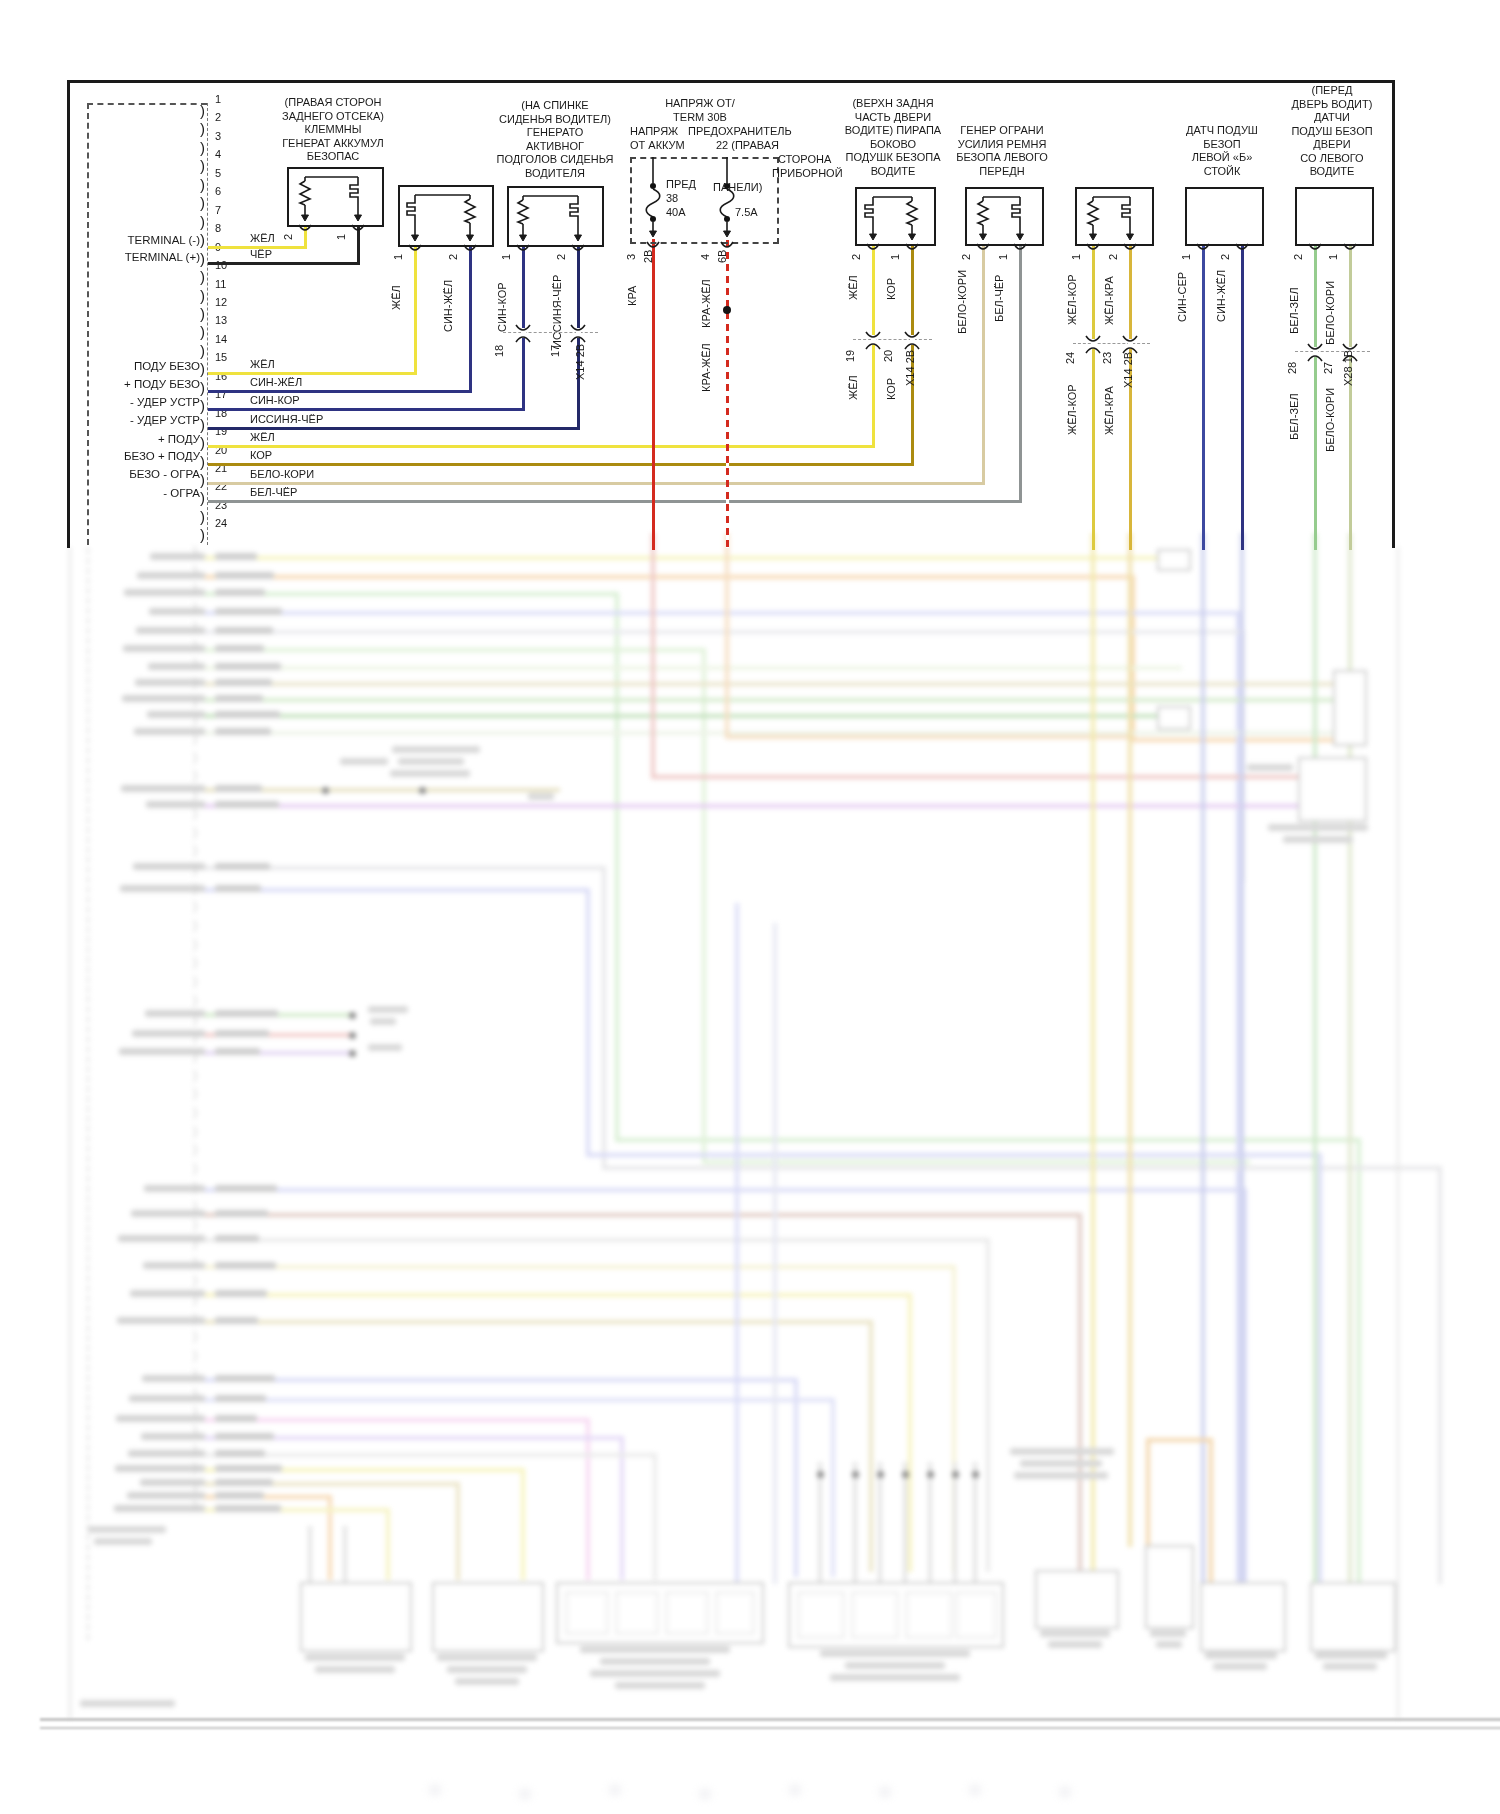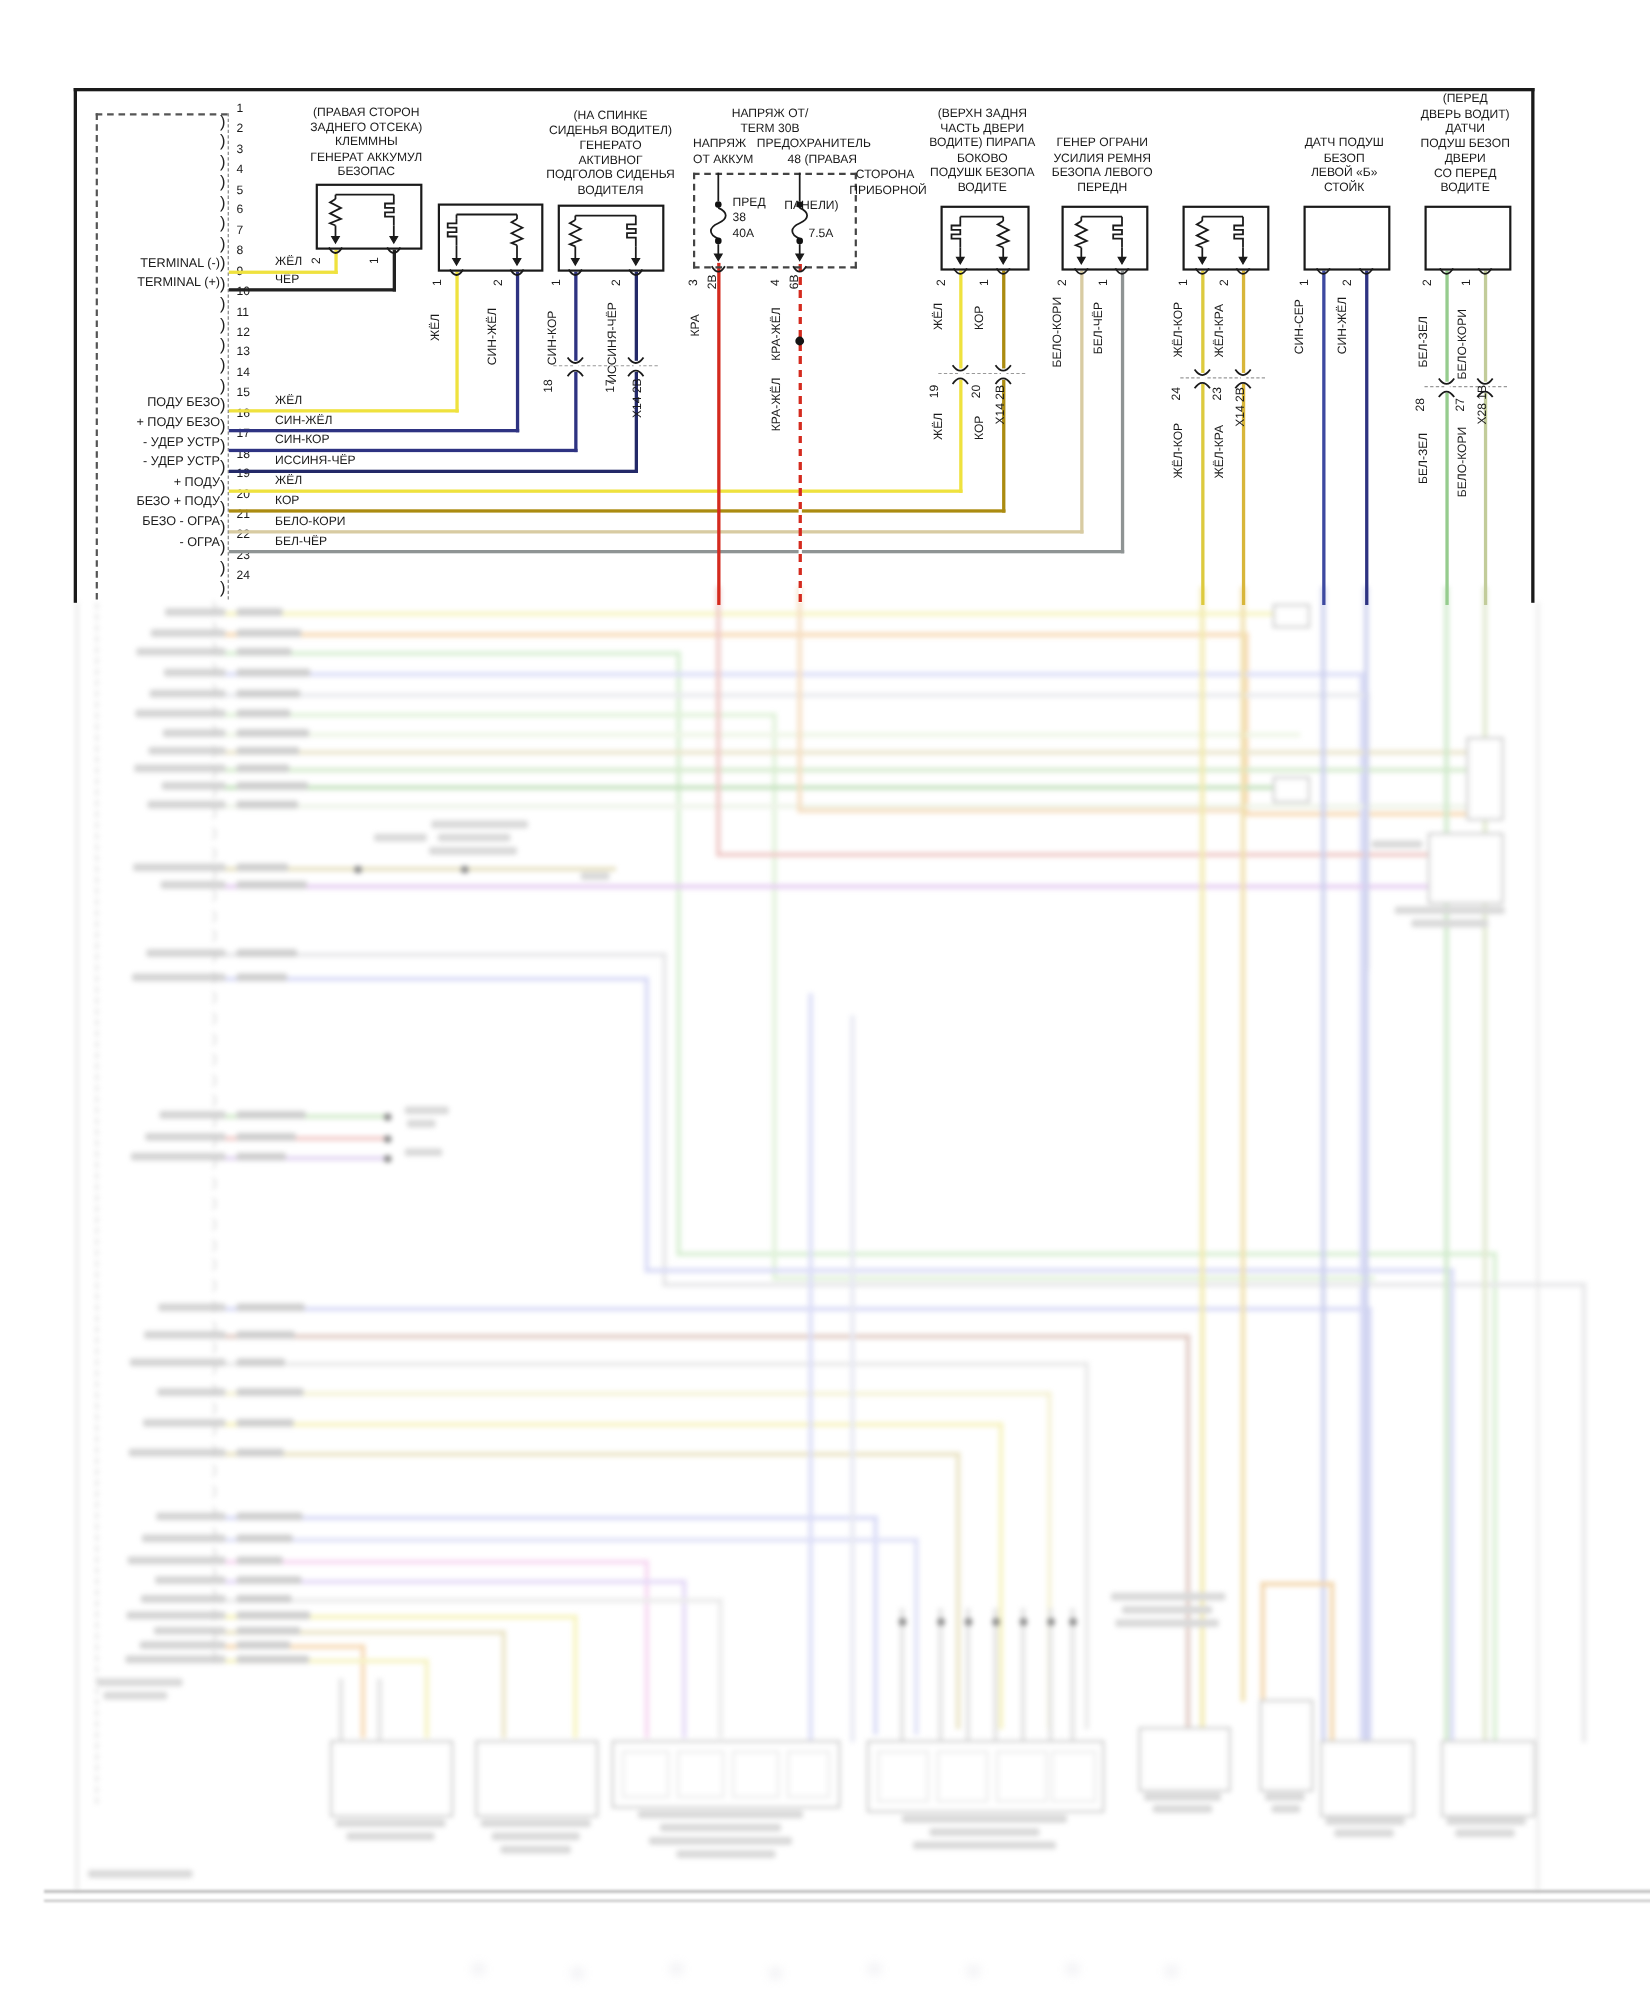--- a/index.html
+++ b/index.html
@@ -556,34 +556,34 @@
         <path d="M12,57 Q18,67 24,57" stroke="#1a1a1a" stroke-width="1.6" fill="none"></path>
         <path d="M51,57 Q57,67 63,57" stroke="#1a1a1a" stroke-width="1.6" fill="none"></path>
       </svg>
       <div class="ab cbox" style="left: 1295px; top: 187px; width: 75px; height: 55px;"></div>
       <div class="tt" style="left: 1222px; top: 84px; width: 220px;">
         <div>(ПЕРЕД</div>
         <div>ДВЕРЬ ВОДИТ)</div>
         <div>ДАТЧИ</div>
         <div>ПОДУШ БЕЗОП</div>
         <div>ДВЕРИ</div>
-        <div>СО ПЕРЕД</div>
+        <div>СО ЛЕВОГО</div>
         <div>ВОДИТЕ</div>
       </div>
       <svg width="75" height="69" style="position: absolute; left: 1295px; top: 187px; overflow: visible;">
         <path d="M14,57 Q20,67 26,57" stroke="#1a1a1a" stroke-width="1.6" fill="none"></path>
         <path d="M49,57 Q55,67 61,57" stroke="#1a1a1a" stroke-width="1.6" fill="none"></path>
       </svg>
       <div class="ab" style="left: 630px; top: 157px; width: 145px; height: 83px; border: 2px dashed rgb(68, 68, 68);"></div>
       <div class="tt" style="left: 620px; top: 97px; width: 160px;">НАПРЯЖ ОТ/</div>
       <div class="tt" style="left: 620px; top: 111px; width: 160px;">TERM 30В</div>
       <div class="hn" style="left: 630px; top: 125px;">НАПРЯЖ</div>
       <div class="hn" style="left: 630px; top: 139px;">ОТ АККУМ</div>
       <div class="hn" style="left: 688px; top: 125px;">ПРЕДОХРАНИТЕЛЬ</div>
-      <div class="hn" style="left: 716px; top: 139px;">48 (ПРАВАЯ</div>
+      <div class="hn" style="left: 716px; top: 139px;">22 (ПРАВАЯ</div>
       <div class="hn" style="left: 778px; top: 153px;">СТОРОНА</div>
       <div class="hn" style="left: 772px; top: 167px;">ПРИБОРНОЙ</div>
       <div class="hn" style="left: 713px; top: 181px;">ПАНЕЛИ)</div>
       <svg width="145" height="97" style="position: absolute; left: 630px; top: 157px; overflow: visible;">
         <path d="M23,0 V26" stroke="#1a1a1a" stroke-width="1.6" fill="none"></path>
         <circle cx="23" cy="29" r="3" fill="#111"></circle>
         <path d="M23,32 c9,4 9,10 0,14 c-9,4 -9,10 0,14" stroke="#1a1a1a" stroke-width="1.6" fill="none"></path>
         <circle cx="23" cy="62" r="3" fill="#111"></circle>
         <path d="M23,65 V76" stroke="#1a1a1a" stroke-width="1.6" fill="none"></path>
         <path d="M19.5,74 L26.5,74 L23,80 Z" stroke="#1a1a1a" stroke-width="1" fill="#1a1a1a"></path>

